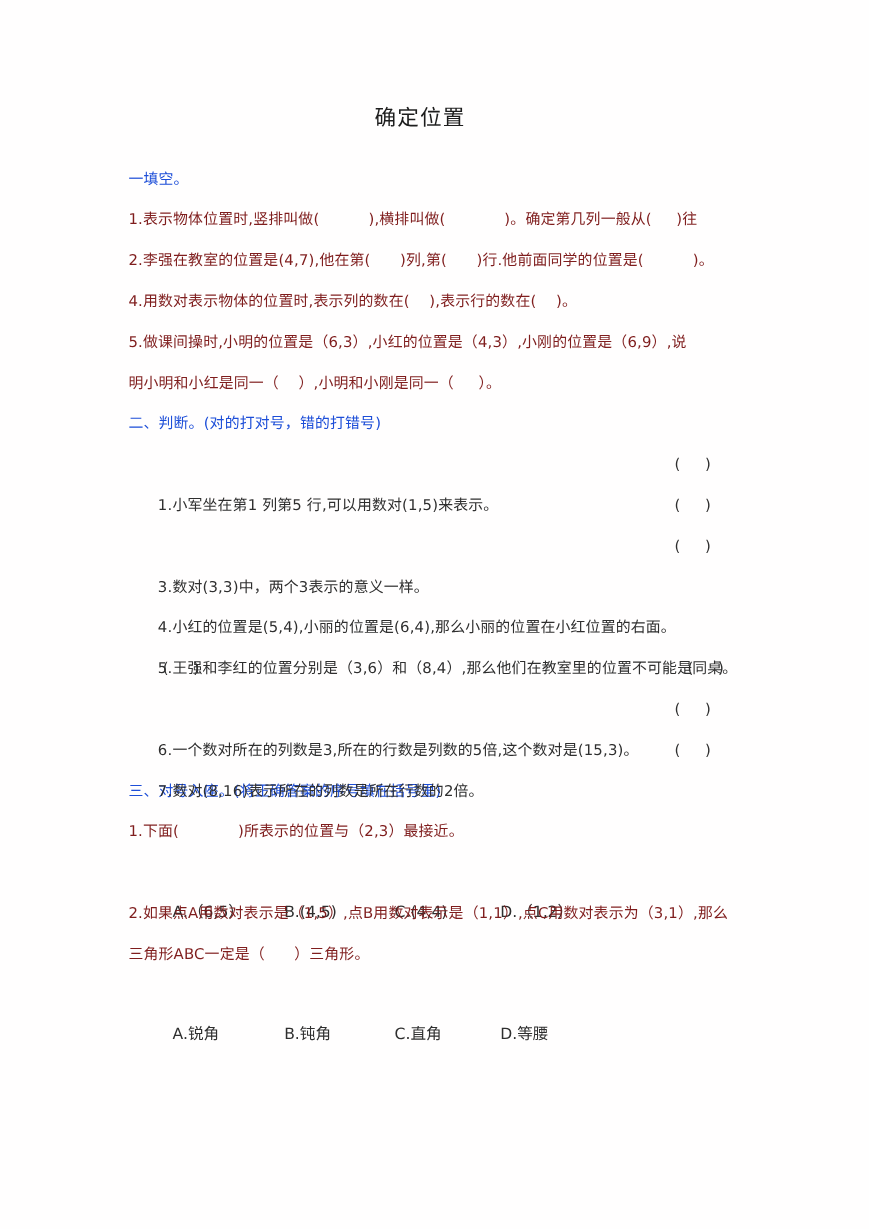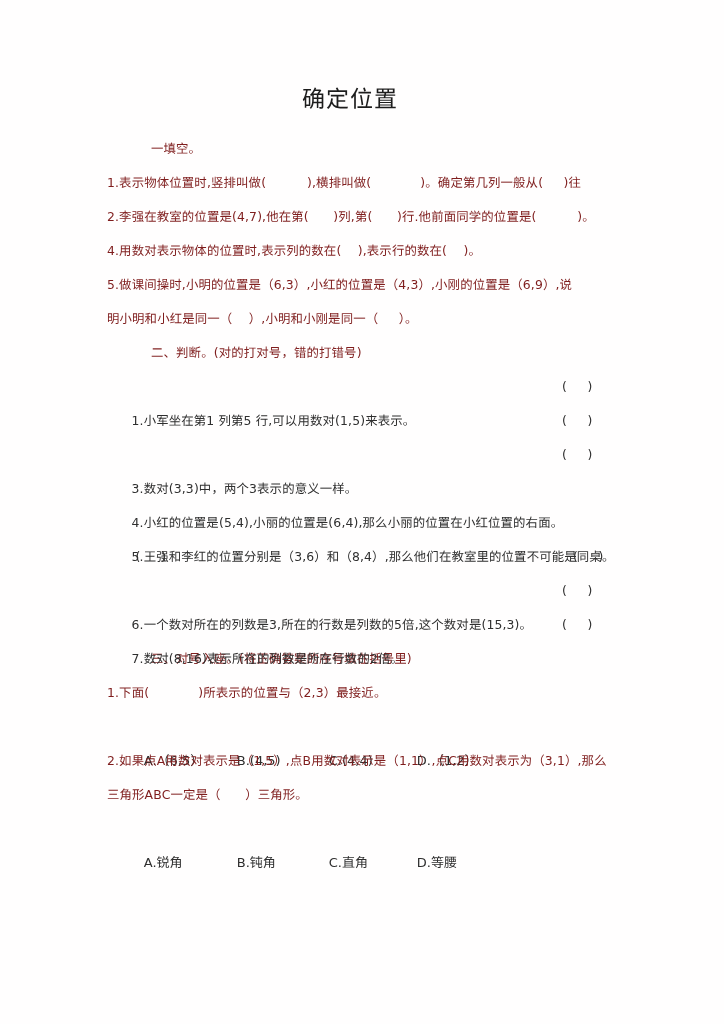--- a/index.html
+++ b/index.html
@@ -26,21 +26,21 @@
     background: #fffefe;
   }
 
   
   .doc-title {
     position: absolute;
     left: 0;
     top: 84px;
     width: 700px;
     text-align: center;
-    font-size: 23px;
+    font-size: 18px;
     line-height: 30px;
     letter-spacing: 1px;
     color: #1d1d1d;
     font-family: "DejaVu Serif", "Liberation Serif", serif;
     font-weight: 400;
   }
 
   
   .content {
     position: absolute;
@@ -53,22 +53,21 @@
     font-size: 12.4px;
     line-height: 34px;
     height: 34px;
     color: #7f1d1d;
     white-space: pre;
     letter-spacing: 0.15px;
     font-family: "DejaVu Sans", "Liberation Sans", sans-serif;
   }
 
   .line.section-head {
-    color: #7f1d1d;
-    margin-left: 44px;
+    color: #1d4ed8;
   }
 
   
   .judge-row {
     position: relative;
     font-size: 12.4px;
     line-height: 34px;
     height: 34px;
     color: #2f2f2f;
     white-space: pre;

